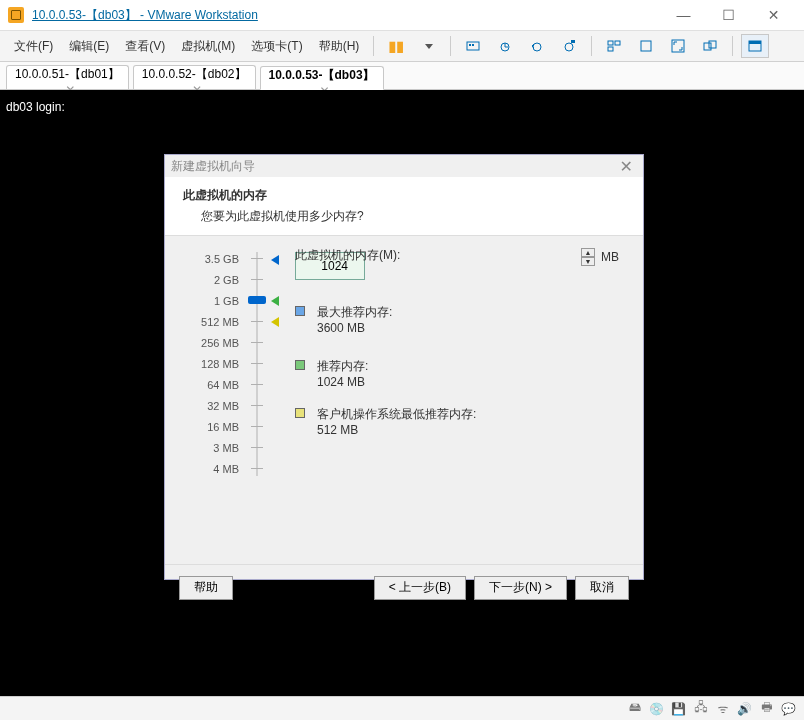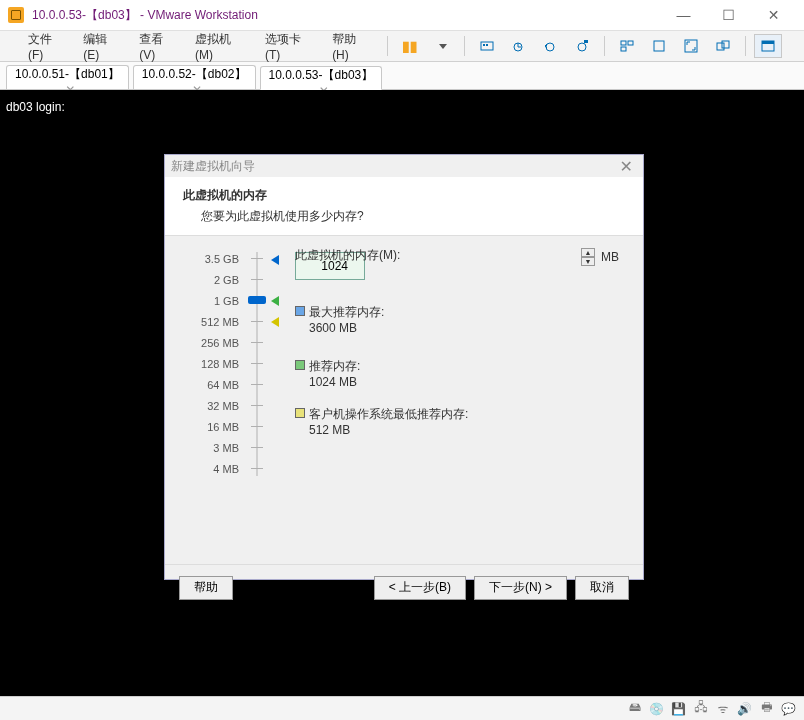--- a/index.html
+++ b/index.html
@@ -2,25 +2,25 @@
 <html><head>
 <meta charset="utf-8">
 <style>
   * { box-sizing: border-box; font-family: "Microsoft YaHei", "Segoe UI", sans-serif; }
   body { margin:0; padding:0; width:804px; height:720px; background:#fff; overflow:hidden; font-size:12px; }
 
   
   .titlebar { height:30px; background:#fff; display:flex; align-items:center; padding:0 8px; color:#666; }
   .titlebar .logo { width:16px; height:16px; background:#f5a623; border-radius:2px; margin-right:8px; display:flex; align-items:center; justify-content:center; }
   .titlebar .logo:before { content:""; width:8px; height:8px; border:1px solid #7a5200; border-radius:1px; }
-  .titlebar .title { flex:1; font-size:12px; color:#701a75; }
+  .titlebar .title { flex:1; font-size:12px; color:#0369a1;text-decoration:underline; }
   .win-btn { width:45px; height:28px; display:flex; align-items:center; justify-content:center; color:#666; font-size:14px; }
 
   
-  .menubar { height:32px; background:#f4f4f4; border-top:1px solid #e0e0e0; border-bottom:1px solid #d0d0d0; display:flex; align-items:center; padding:0 20px; }
+  .menubar { height:32px; background:#f4f4f4; border-top:1px solid #e0e0e0; border-bottom:1px solid #d0d0d0; display:flex; align-items:center; padding:0 6px; }
   .menubar .menu-item { padding:4px 8px; font-size:12px; color:#333; }
   .menubar .sep { width:1px; height:20px; background:#ccc; margin:0 6px; }
   .menubar .tb-btn { width:28px; height:24px; display:flex; align-items:center; justify-content:center; color:#0078d4; font-size:14px; margin:0 2px; }
   .menubar .tb-icon { width:16px; height:16px; }
   .menubar .active-ind { border:1px solid #c8c8c8; background:#e8f0f8; }
 
   
   .tabs { height:28px; background:#fafafa; border-bottom:1px solid #c8c8c8; display:flex; padding-left:4px; align-items:flex-end; }
   .tab { height:24px; border:1px solid #c8c8c8; border-bottom:none; background:#fff; display:flex; align-items:center; padding:0 8px; margin:0 2px; border-radius:3px 3px 0 0;flex-direction:column; }
   .tab.active { background:#fff; border-bottom:1px solid #fff; position:relative; top:1px; }
@@ -55,21 +55,21 @@
   .marker.left.yellow { border-right-color:#d4c400; }
 
   .mem-info { flex:1; padding-left:26px; position:relative; height:224px; }
   .mem-top { display:flex; align-items:center; gap:8px; position:absolute; top:-5px; left:26px; right:0; }
   .label-text { font-size:12px; }
   .mem-input { margin-left:auto; width:70px; height:28px; border:1px solid #7a9; background:#ecf7ee; text-align:right; padding:0 16px 0 4px; font-size:12px; }
   .spinner { position:absolute; right:28px; top:-4px; width:14px; height:18px; display:flex; flex-direction:column; }
   .spinner div { flex:1; border:1px solid #999; background:#eee; font-size:7px; text-align:center; line-height:7px; }
   .unit { position:absolute; right:4px; top:-2px; }
 
-  .recbox { position:absolute; left:26px; display:flex; gap:4px; }
+  .recbox { position:absolute; left:26px; display:flex; gap:12px; }
   .sq { width:10px; height:10px; border:1px solid #666; position:relative; top:2px; }
   .sq.blue { background:#6aa6e6; }
   .sq.green { background:#7bc97b; }
   .sq.yellow { background:#e8e27a; }
   .rec-text div:first-child { font-size:12px; }
   .rec-text div:last-child { font-size:12px;  }
 
   .dialog-foot { height:46px; border-top:1px solid #ddd; display:flex; align-items:center; padding:0 14px; gap:8px;margin-top:12px; }
   .dbtn { height:24px; border:1px solid #999; background:#efefef; padding:0 14px; font-size:12px; display:flex; align-items:center; }
   .dialog-foot .spacer { flex:1; }
@@ -180,21 +180,21 @@
         <rect x="1" y="2" width="12" height="3" fill="#3a9"></rect>
       </svg>
     <span>10.0.0.52-【db02】</span>
     <span class="tab-close">✕</span>
   </div>
   <div class="tab active">
     <svg class="vm-i tab-icon" viewBox="0 0 14 14">
         <rect x="1" y="2" width="12" height="9" rx="1" fill="#fff" stroke="#3a9"></rect>
         <rect x="1" y="2" width="12" height="3" fill="#3a9"></rect>
       </svg>
-    <span style="font-weight:normal;">10.0.0.53-【db03】</span>
+    <span style="font-weight:bold;">10.0.0.53-【db03】</span>
     <span class="tab-close">✕</span>
   </div>
 </div>
 
 <div class="terminal">
   <div class="terminal-line">db03 login:</div>
 </div>
 
 <div class="dialog">
   <div class="dialog-title">

